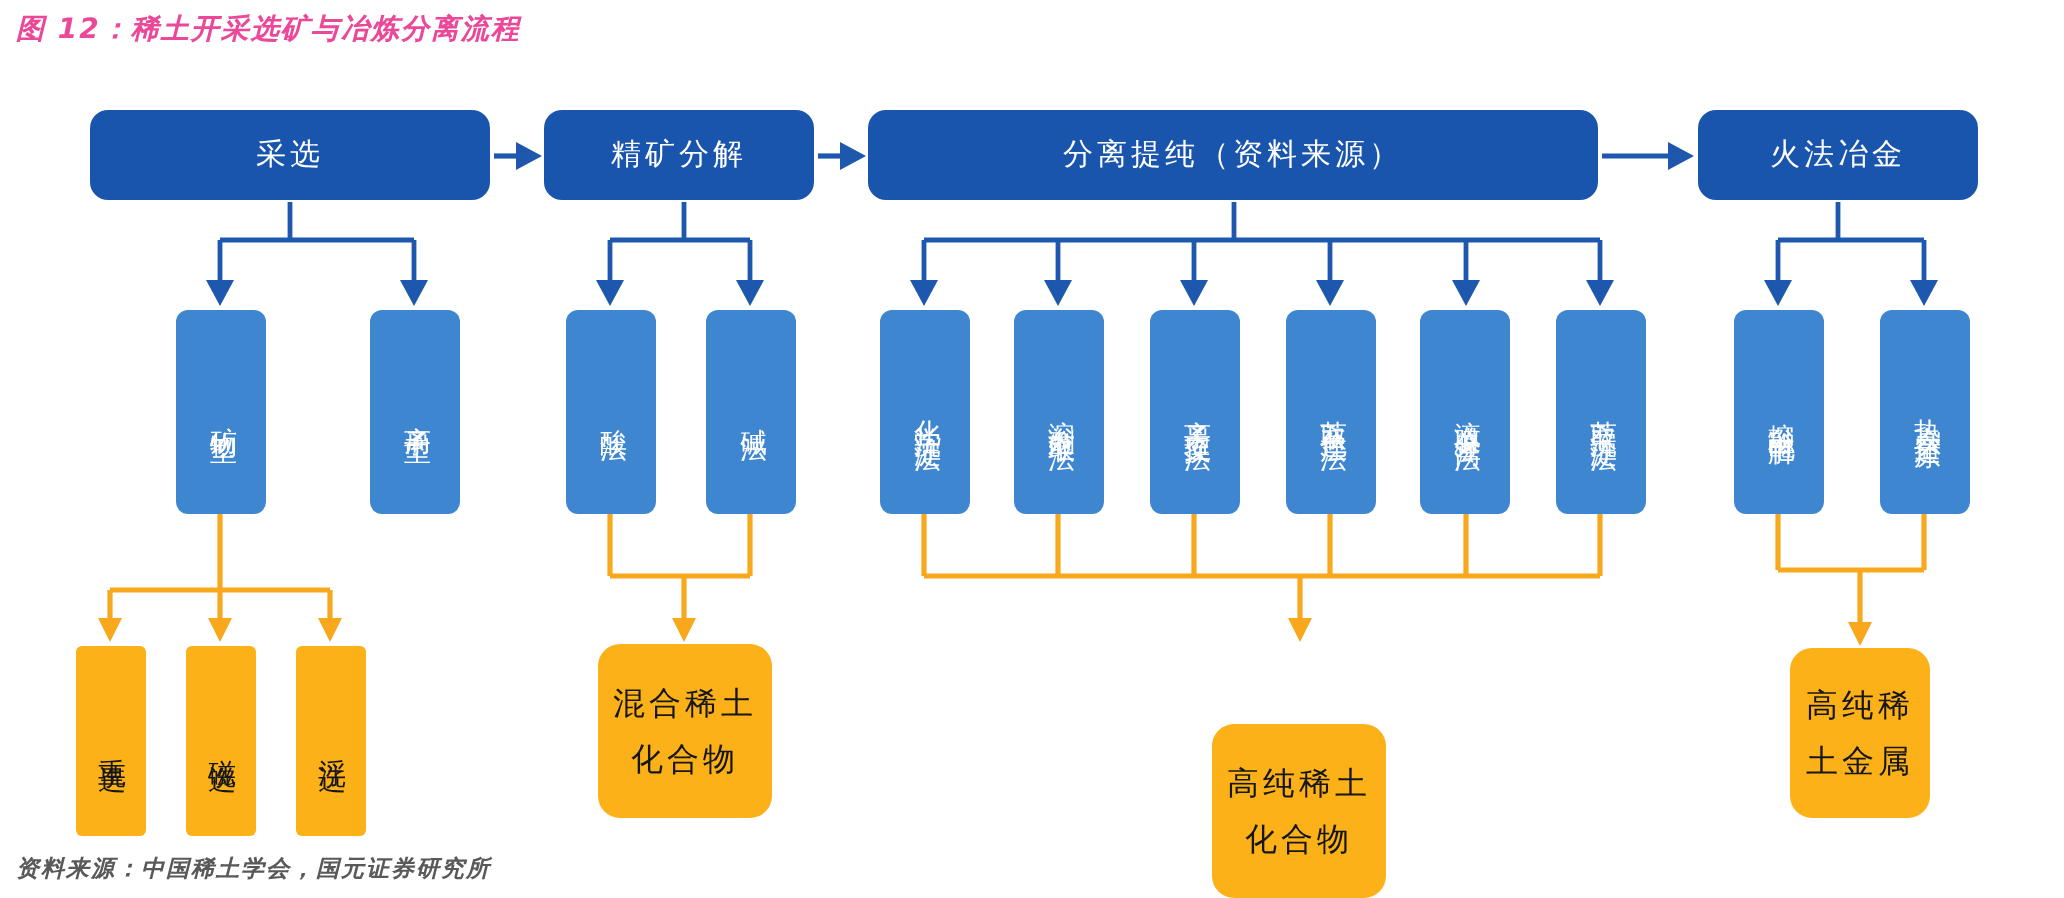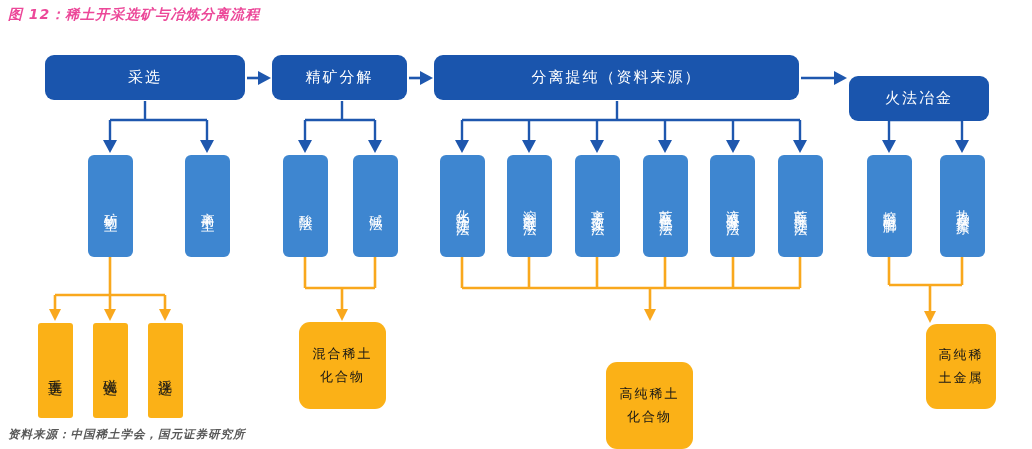--- a/index.html
+++ b/index.html
@@ -33,21 +33,21 @@
     position:absolute; top:323px; height:95px; width:35px; background:#FBB117;
     border-radius:3px; color:#161616; display:flex; align-items:center;
     justify-content:center;
   }
   .process .vtext { font-size:14px; }
   .output {
     position:absolute; background:#FBB117; border-radius:11px; color:#161616;
     display:flex; align-items:center; justify-content:center;
   }
   .output span {
-    white-space:pre-line; text-align:center; font-size:13px;
+    white-space:pre-line; text-align:center; font-size:16px;
     line-height:1.75; letter-spacing:2px;
   }
   svg.connectors { position:absolute; left:0; top:0; pointer-events:none; }
 </style>
 </head>
 <body>
 
 <div class="canvas">
 
   <div class="fig-title">图 12：稀土开采选矿与冶炼分离流程</div>
@@ -104,21 +104,21 @@
 
   <div class="stage" style="left:45px;width:200px;">
     <span>采选</span>
   </div>
   <div class="stage" style="left:272px;width:135px;">
     <span>精矿分解</span>
   </div>
   <div class="stage" style="left:434px;width:365px;">
     <span>分离提纯（资料来源）</span>
   </div>
-  <div class="stage" style="left:849px;width:140px;margin-top:21px;">
+  <div class="stage" style="left:849px;width:140px;">
     <span>火法冶金</span>
   </div>
 
   <div class="method" style="left:88px;">
     <span class="vtext">矿物型</span>
   </div>
   <div class="method" style="left:185px;">
     <span class="vtext">离子型</span>
   </div>
   <div class="method" style="left:283px;">
@@ -163,20 +163,20 @@
   </div>
 
   <div class="output" style="left:299px;top:322px;width:87px;height:87px;">
     <span>混合稀土
 化合物</span>
   </div>
   <div class="output" style="left:606px;top:322px;width:87px;height:87px;margin-top:40px;">
     <span>高纯稀土
 化合物</span>
   </div>
-  <div class="output" style="left:895px;top:324px;width:70px;height:85px;margin-left:31px;">
+  <div class="output" style="left:895px;top:324px;width:70px;height:85px;">
     <span>高纯稀
 土金属</span>
   </div>
 
   <div class="source-note">资料来源：中国稀土学会，国元证券研究所</div>
 
 </div>
 
 </body></html>

